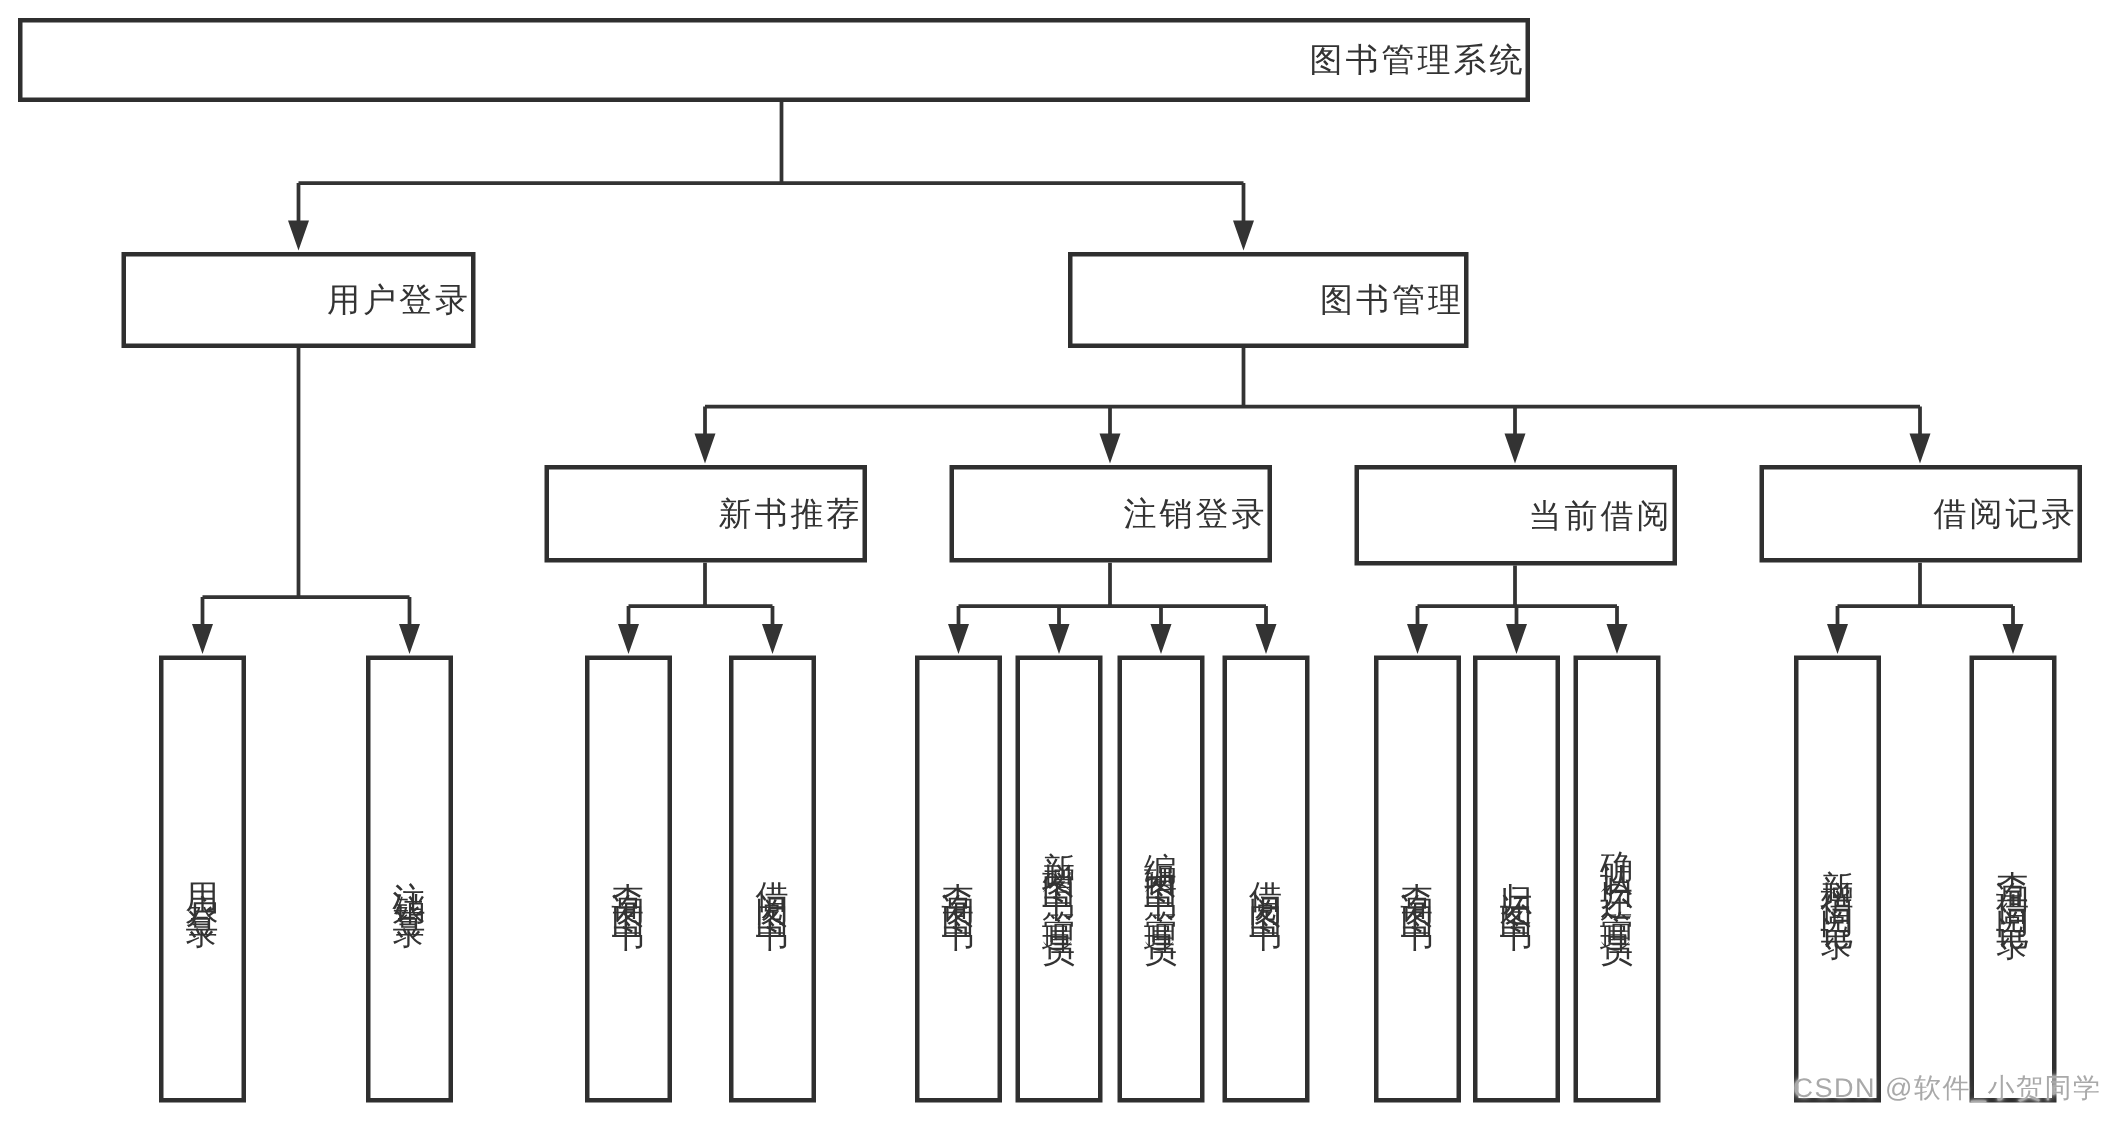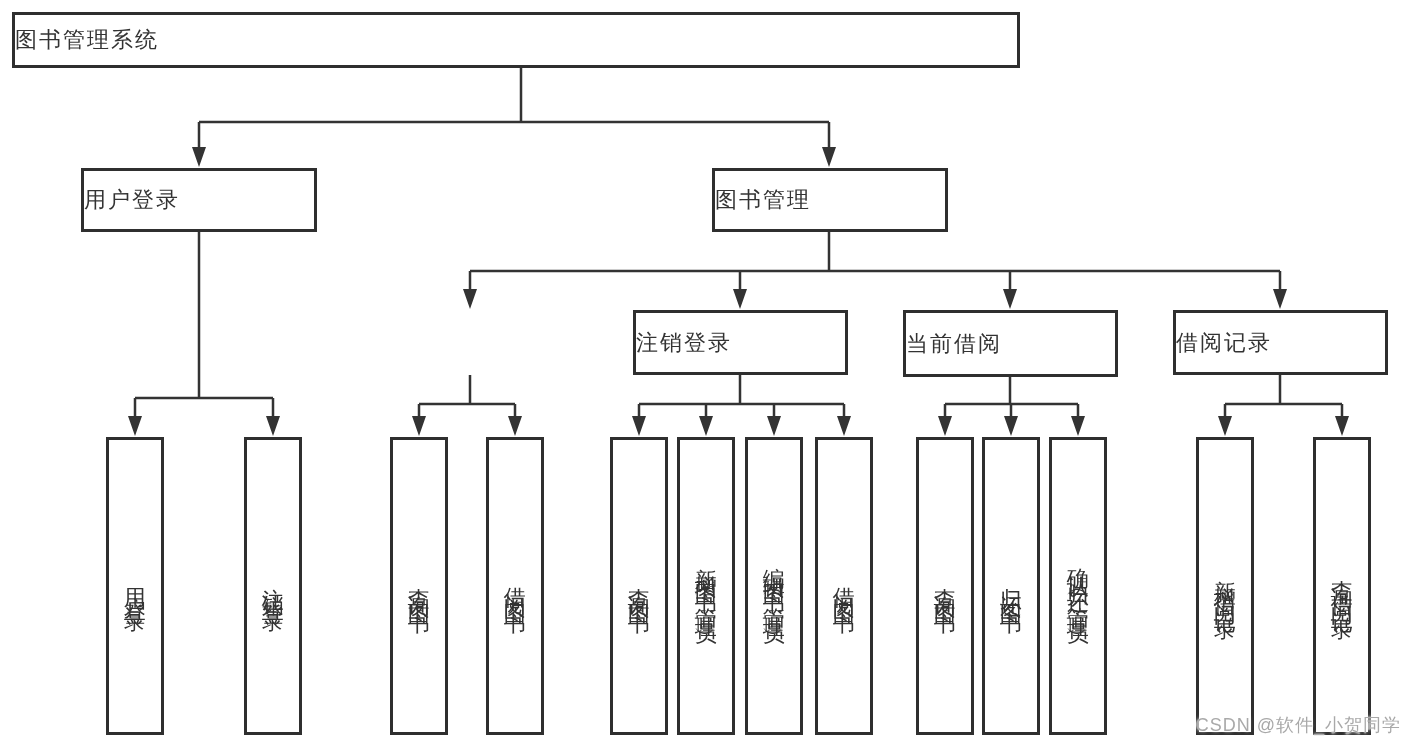--- a/index.html
+++ b/index.html
@@ -4,21 +4,21 @@
 <style>
   html,body{margin:0;padding:0;background:#fff;}
   .stage{
     position:relative;width:1405px;height:747px;background:#ffffff;
     font-family:"Liberation Sans",sans-serif;color:#333;overflow:hidden;
   }
   svg.connectors{position:absolute;left:0;top:0;}
   .hbox{
     position:absolute;box-sizing:border-box;
     border:3px solid #2f2f2f;background:#ffffff;
-    display:flex;align-items:center;justify-content:flex-start;
+    display:flex;align-items:center;justify-content:flex-end;
     font-size:22px;letter-spacing:2px;white-space:nowrap;
   }
   .vbox{
     position:absolute;box-sizing:border-box;width:58px;height:298px;
     border:3px solid #2f2f2f;background:#ffffff;
     display:flex;align-items:center;justify-content:center;
   }
   .vbox span{
     writing-mode:vertical-rl;text-orientation:mixed;
     font-size:22px;letter-spacing:8px;line-height:1.15;
@@ -68,24 +68,27 @@
     </g>
   </svg>
 
   <div class="hbox" style="left:12px;top:12px;width:1008px;height:56px">
     <span>图书管理系统</span>
   </div>
 
   <div class="hbox" style="left:81px;top:168px;width:236px;height:64px">
     <span>用户登录</span>
   </div>
-  <div class="hbox" style="left:712px;top:168px;width:236px;height:64px">
+  <div class="hbox" style="left:712px;top:168px;width:267px;height:64px">
     <span>图书管理</span>
   </div>
 
+  <div class="hbox" style="left:363px;top:310px;width:215px;height:65px">
+    <span>新书推荐</span>
+  </div>
   <div class="hbox" style="left:633px;top:310px;width:215px;height:65px">
     <span>注销登录</span>
   </div>
   <div class="hbox" style="left:903px;top:310px;width:215px;height:67px">
     <span>当前借阅</span>
   </div>
   <div class="hbox" style="left:1173px;top:310px;width:215px;height:65px">
     <span>借阅记录</span>
   </div>
 

